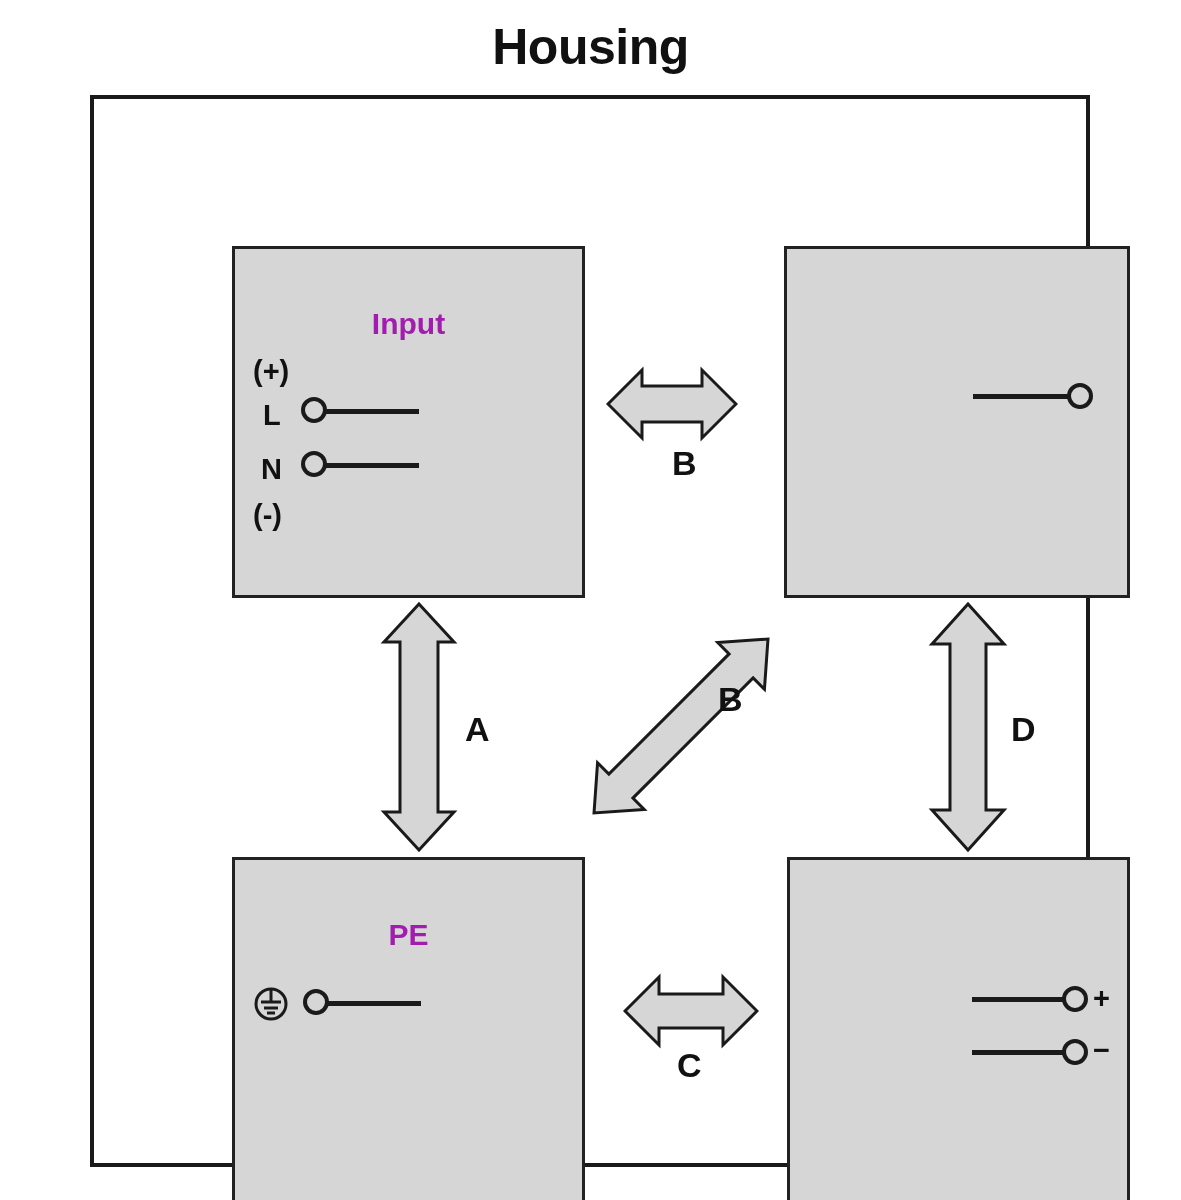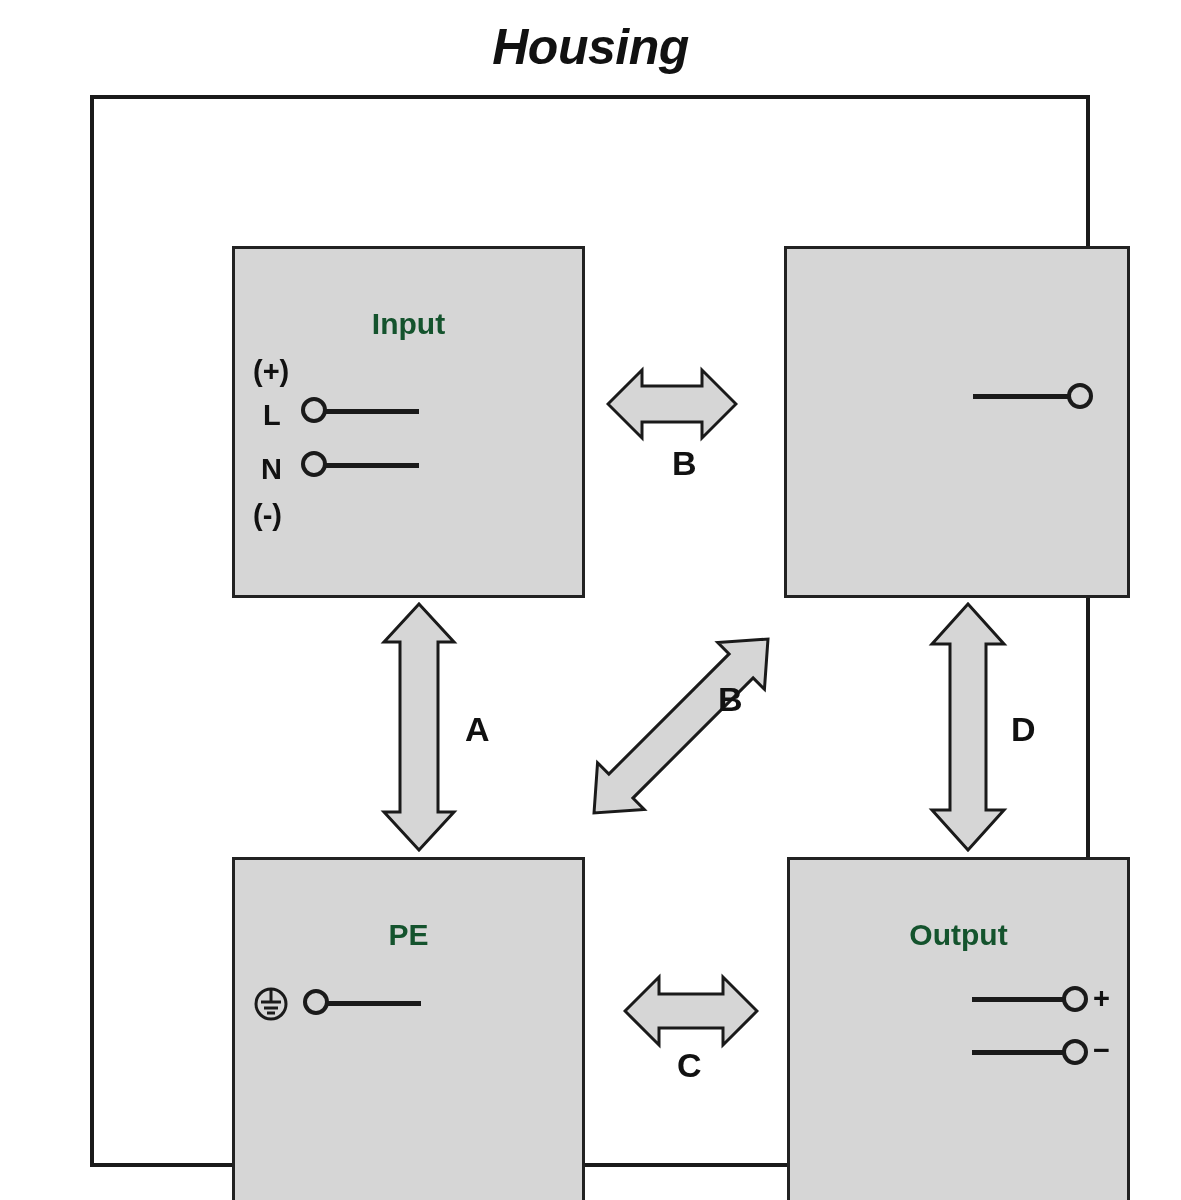--- a/index.html
+++ b/index.html
@@ -20,21 +20,20 @@
   #diagram-title {
     position: absolute;
     left: 0;
     top: 18px;
     width: 1181px;
     text-align: center;
     font-size: 50px;
     font-weight: bold;
     color: #111111;
     letter-spacing: -0.5px;
-    font-style: italic;
   }
   #housing-frame {
     position: absolute;
     left: 90px;
     top: 95px;
     width: 1000px;
     height: 1072px;
     border: 4px solid #1a1a1a;
     box-sizing: border-box;
     background: #ffffff;
@@ -45,21 +44,21 @@
     border: 3px solid #222222;
     box-sizing: border-box;
   }
   .block-title {
     position: absolute;
     left: 0;
     width: 100%;
     text-align: center;
     font-size: 30px;
     font-weight: bold;
-    color: #14532d;
+    color: #a21caf;
   }
   #block-input  { left: 138px; top: 147px; width: 353px; height: 352px; }
   #block-signaling { left: 690px; top: 147px; width: 346px; height: 352px; }
   #block-pe     { left: 138px; top: 758px; width: 353px; height: 352px; }
   #block-output { left: 693px; top: 758px; width: 343px; height: 352px; }
 
   #block-input .block-title,
   #block-signaling .block-title,
   #block-pe .block-title,
   #block-output .block-title { top: 58px; }
@@ -164,21 +163,20 @@
           <line x1="11" y1="22" x2="25" y2="22" stroke="#1a1a1a" stroke-width="3"></line>
           <line x1="14" y1="27" x2="22" y2="27" stroke="#1a1a1a" stroke-width="3"></line>
         </svg>
       </div>
 
       <div class="term-circle" style="left:68px; top:129px;"></div>
       <div class="term-line" style="left:92px; top:141px; width:94px;"></div>
     </div>
 
     <div class="block" id="block-output">
-      <div class="block-title">Output</div>
 
       <div class="term-line" style="left:182px; top:137px; width:94px;"></div>
       <div class="term-circle" style="left:272px; top:126px;"></div>
       <div class="term-label" style="left:303px; top:124px;">+</div>
 
       <div class="term-line" style="left:182px; top:190px; width:94px;"></div>
       <div class="term-circle" style="left:272px; top:179px;"></div>
       <div class="term-label" style="left:303px; top:176px;">−</div>
     </div>
 

